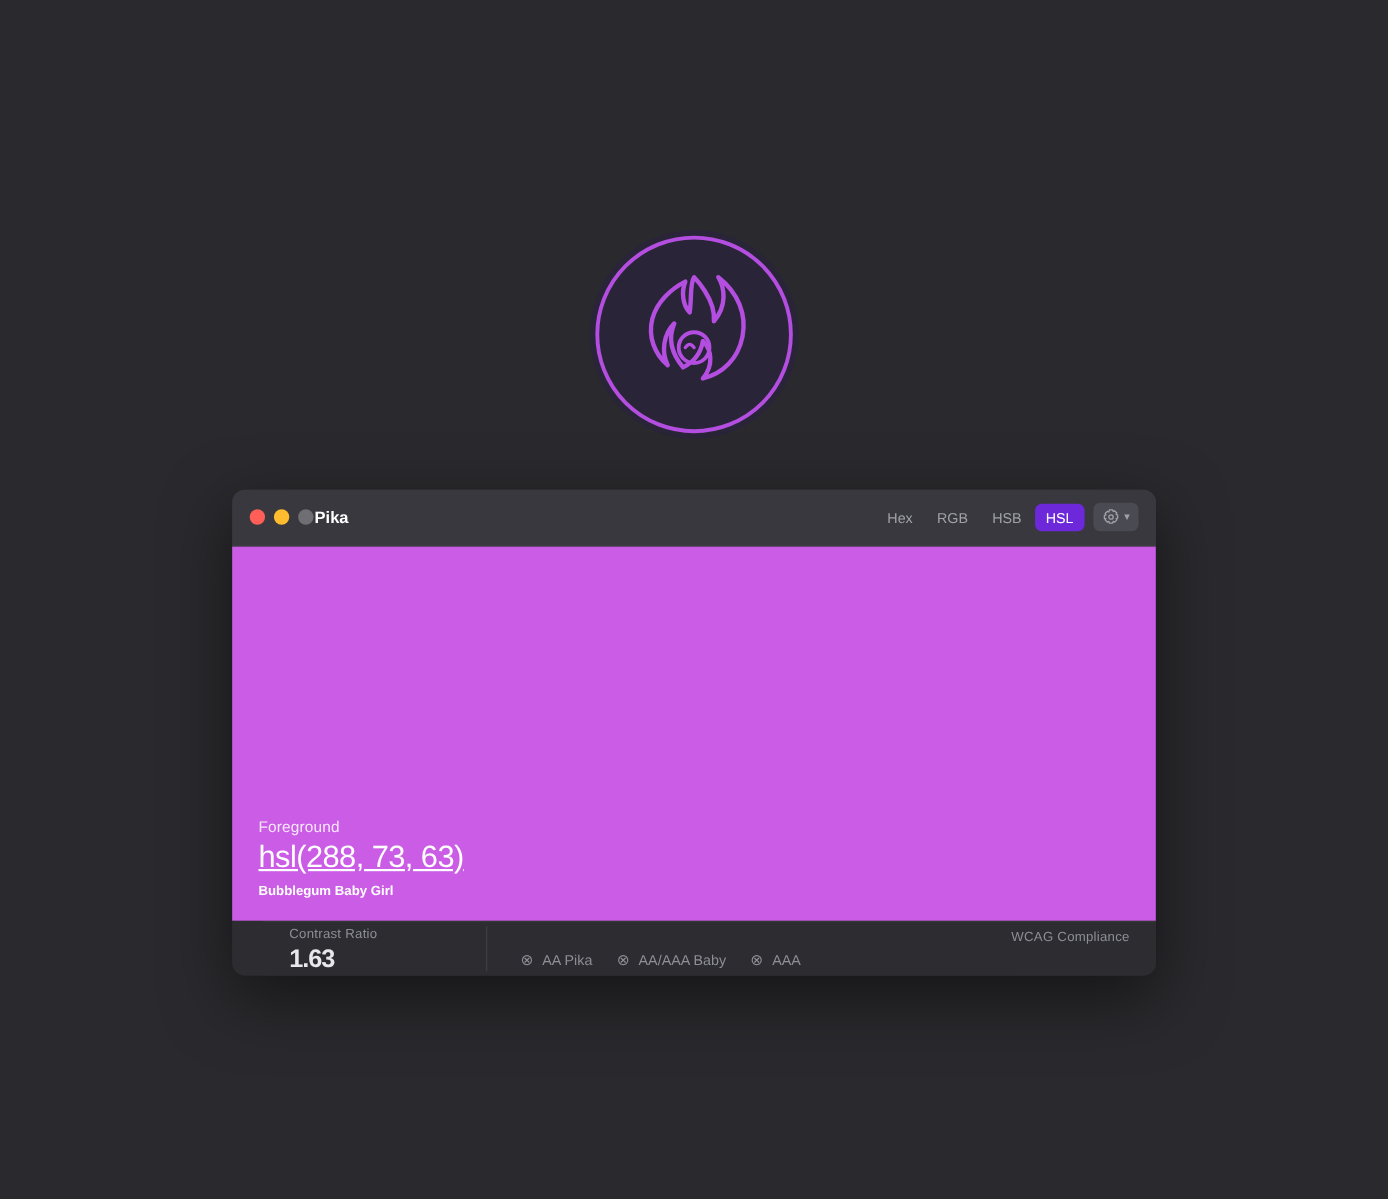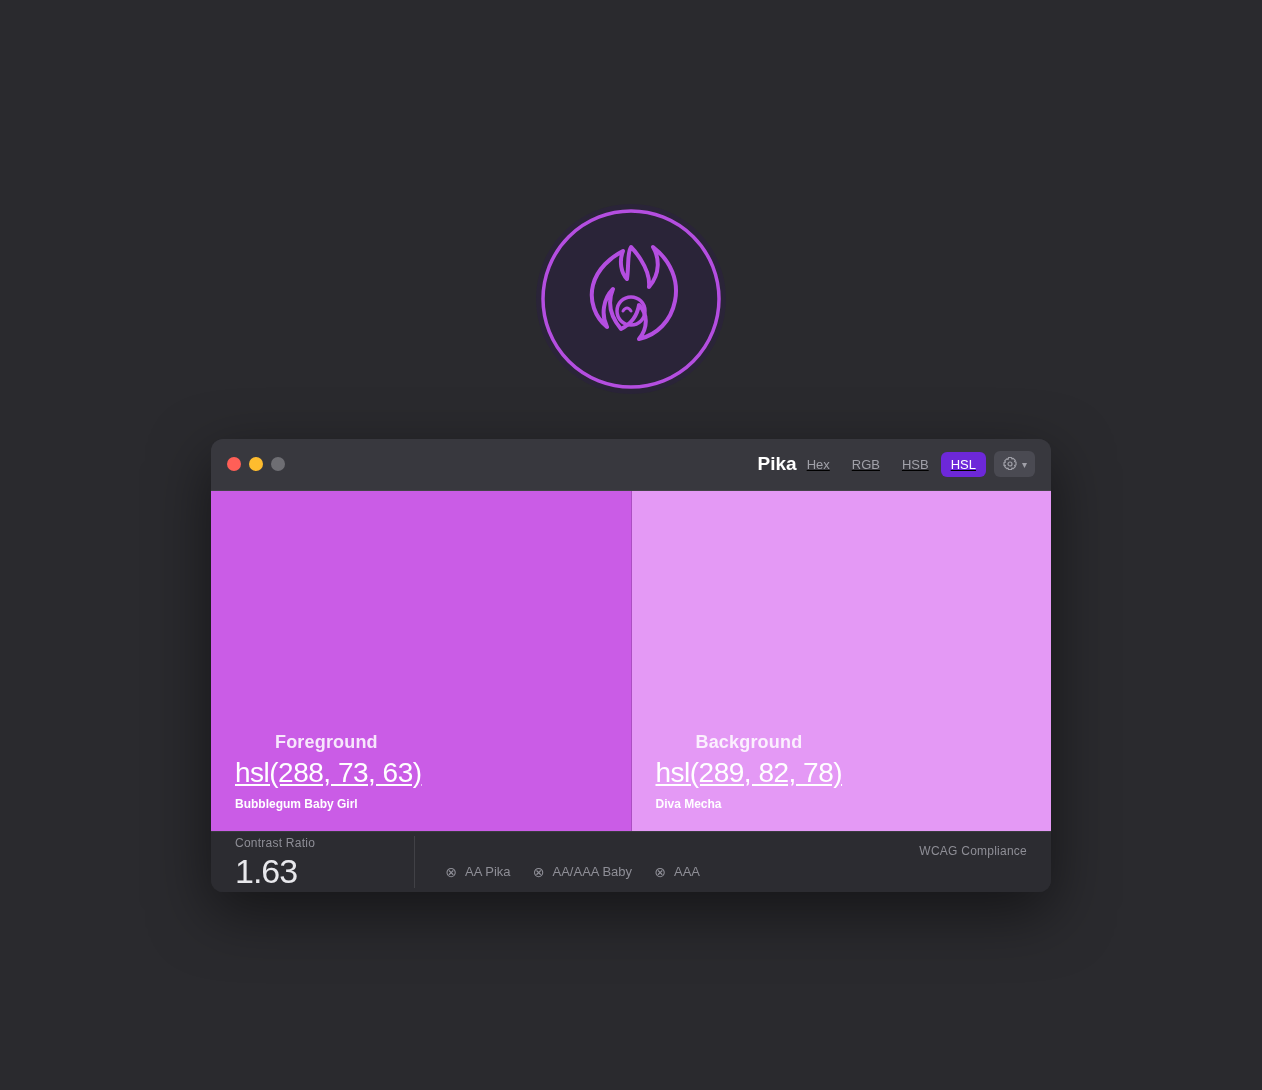--- a/index.html
+++ b/index.html
@@ -54,32 +54,30 @@
       height: 14px;
       border-radius: 50%;
     }
 
     .tl-red { background: #ff5f57; }
     .tl-yellow { background: #febc2e; }
     .tl-gray { background: #6e6e73; }
 
     .window-title {
       color: #ffffff;
-      font-size: 19px;
+      font-size: 15px;
       font-weight: 600;
-      margin-left: 32px;
+      margin-left: 1px;
       flex: 1;
-      text-align: right;
     }
 
     .format-tabs {
       display: flex;
       align-items: center;
       gap: 2px;
-      text-decoration: underline;
     }
 
     .format-tab {
       color: #a0a0a8;
       font-size: 13px;
       padding: 5px 10px;
       border-radius: 6px;
       cursor: pointer;
       font-weight: 500;
     }
@@ -119,25 +117,24 @@
       background: hsl(288, 73%, 63%);
       border-right: 1px solid rgba(0,0,0,0.15);
     }
 
     .color-panel.background {
       background: hsl(289, 82%, 78%);
     }
 
     .color-label {
       color: rgba(255,255,255,0.85);
-      font-size: 18px;
-      font-weight: 700;
+      font-size: 14px;
+      font-weight: 400;
       margin-bottom: 4px;
       letter-spacing: 0.01em;
-      margin-left: 40px;
     }
 
     .color-value {
       color: #ffffff;
       font-size: 28px;
       font-weight: 300;
       letter-spacing: -0.5px;
       margin-bottom: 8px;
       text-decoration: underline;
     }
@@ -149,41 +146,42 @@
     }
 
     
     .bottom-bar {
       background: #2c2c31;
       border-top: 1px solid rgba(255,255,255,0.07);
       display: flex;
       align-items: center;
       padding: 4px 24px;
       gap: 0;
+      margin-left: 28px;
     }
 
     .contrast-section {
       min-width: 180px;
       padding-right: 24px;
       border-right: 1px solid rgba(255,255,255,0.1);
       margin-right: 28px;
     }
 
     .section-label {
       color: #8e8e96;
       font-size: 12px;
       font-weight: 500;
       margin-bottom: 4px;
       letter-spacing: 0.02em;
     }
 
     .contrast-value {
       color: #e8e8ec;
-      font-size: 34px;
-      font-weight: 400;
+      font-size: 23px;
+      font-weight: 700;
       letter-spacing: -1px;
       line-height: 1;
     }
 
     .wcag-section {
       flex: 1;
       text-align: right;
     }
 
     .wcag-items {
@@ -277,25 +275,20 @@
   </div>
 
   <div class="color-panels">
 
     <div class="color-panel foreground">
       <div class="color-label">Foreground</div>
       <div class="color-value">hsl(288, 73, 63)</div>
       <div class="color-name">Bubblegum Baby Girl</div>
     </div>
 
-    <div class="color-panel background">
-      <div class="color-label">Background</div>
-      <div class="color-value">hsl(289, 82, 78)</div>
-      <div class="color-name">Diva Mecha</div>
-    </div>
 
   </div>
 
   <div class="bottom-bar">
 
     <div class="contrast-section">
       <div class="section-label">Contrast Ratio</div>
       <div class="contrast-value">1.63</div>
     </div>
 

